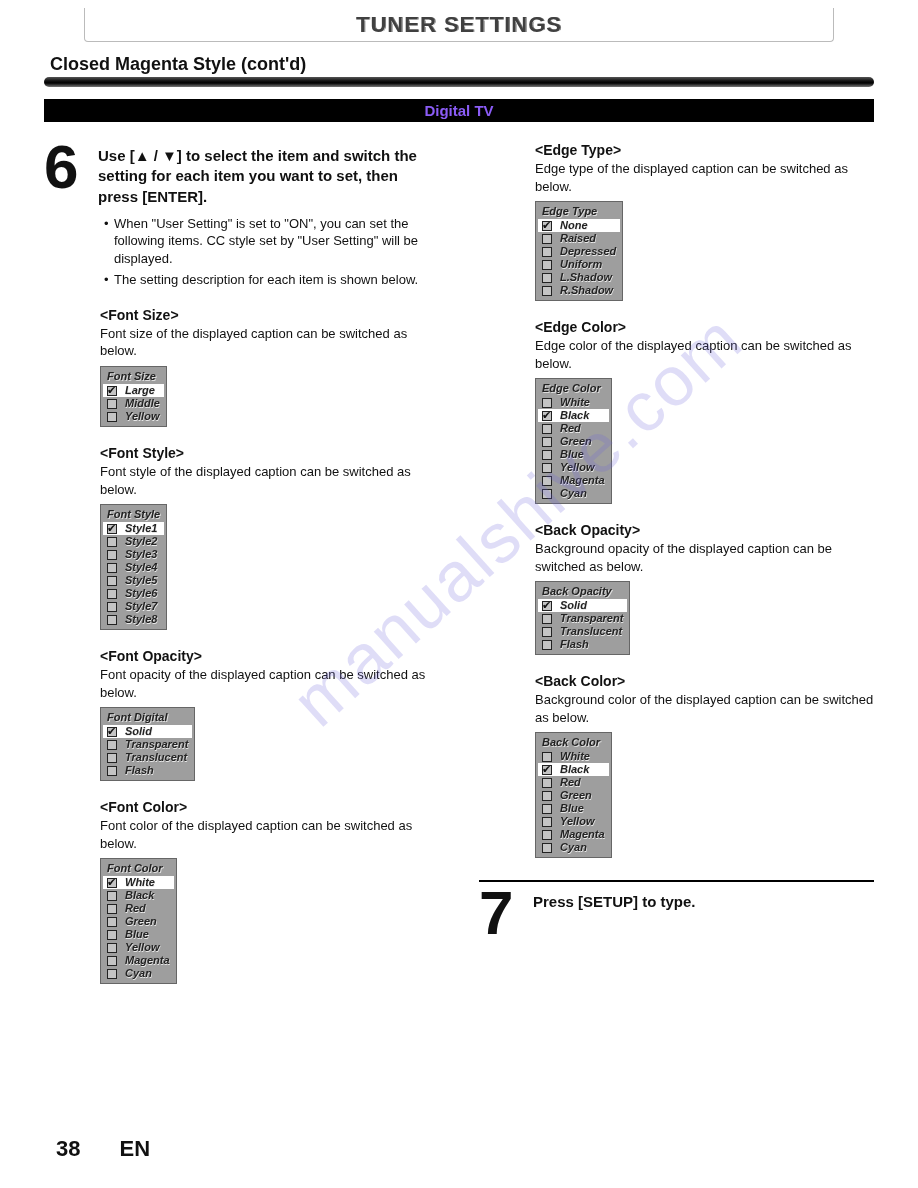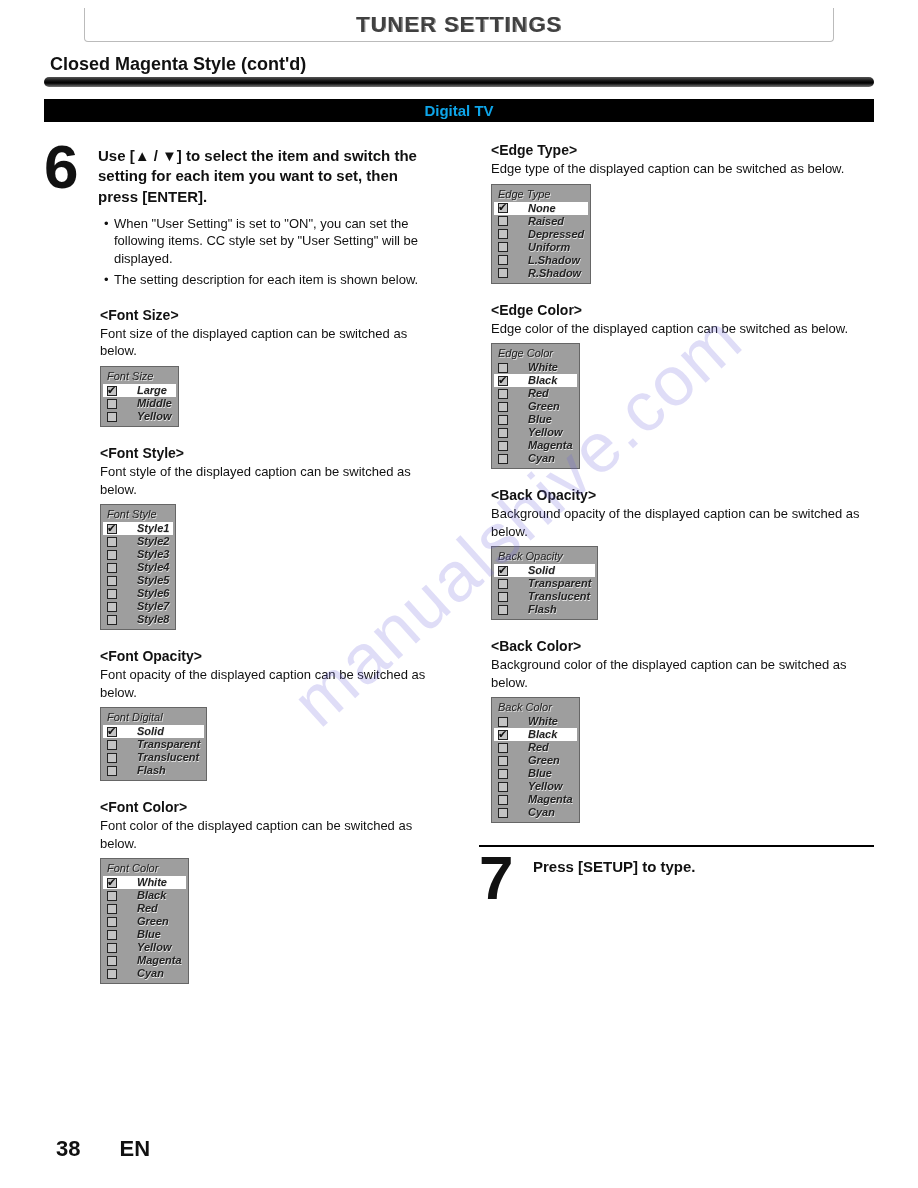--- a/index.html
+++ b/index.html
@@ -38,21 +38,21 @@
     font-weight: 700;
     padding: 2px 6px;
   }
   .glossy-bar {
     height: 10px;
     border-radius: 5px;
     background: linear-gradient(to bottom, #555 0%, #111 40%, #000 60%, #777 100%);
   }
   .black-bar {
     background: #000;
-    color: #0ea5e9;
+    color: #8b5cf6;
     text-align: center;
     font-weight: 700;
     font-size: 15px;
     padding: 3px 0;
     margin: 12px 0 20px 0;
   }
   .columns {
     display: flex;
     gap: 40px;
   }
@@ -85,41 +85,41 @@
     padding-left: 10px;
     margin-bottom: 4px;
   }
   .bullets li::before {
     content: "•";
     position: absolute;
     left: 0;
     top: 0;
   }
   .subsection { margin-top: 18px; padding-left: 56px; }
-  .col-right .subsection { padding-left: 12px; }
+  .col-right .subsection { padding-left: 12px; margin-left: 44px; }
   .sub-title { font-weight: 700; font-size: 14px; margin-bottom: 2px; }
   .sub-desc { font-size: 13px; line-height: 1.35; margin-bottom: 6px; }
   .menu-box {
     display: inline-block;
     background: #9e9e9e;
     border: 1px solid #666;
     padding: 2px 2px 3px 2px;
     font-size: 11px;
   }
   .menu-title {
-    font-weight: 400;
+    font-weight: 700;
     color: #222;
     padding: 1px 4px 2px 4px;
     font-style: italic;
     text-shadow: 1px 1px 0 #ddd;
   }
   .menu-item {
     display: flex;
     align-items: center;
-    gap: 20px;
+    gap: 8px;
     padding: 0 4px;
     line-height: 13px;
   }
   .menu-item .chk {
     display: inline-block;
     width: 10px; height: 10px;
     border: 1px solid #222;
     background: #c4c4c4;
     position: relative;
     flex-shrink: 0;

